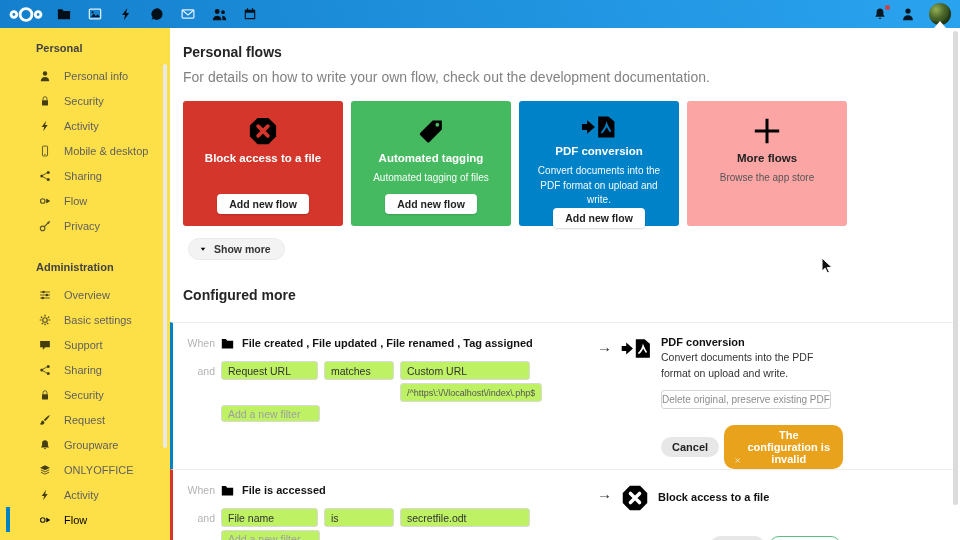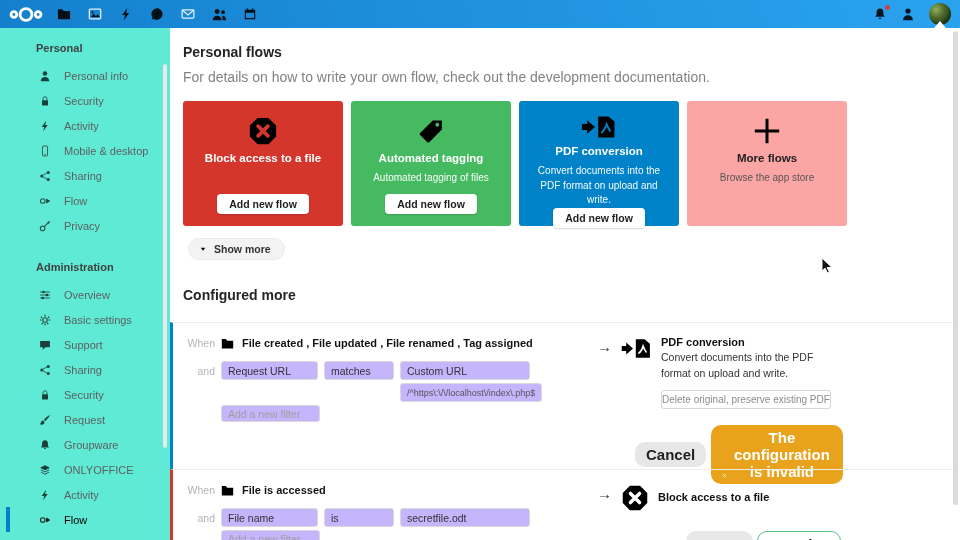--- a/index.html
+++ b/index.html
@@ -21,21 +21,21 @@
                background:#e9322d; border-radius:50%; }
   .avatar { width:22px; height:22px; border-radius:50%; cursor:pointer;
             background:radial-gradient(circle at 32% 30%, #94b055, #4a6а2a 40%, #34511f 62%, #1f3512);
             background:radial-gradient(circle at 32% 30%, #94b055, #4a662a 40%, #34511f 62%, #1f3512);
             box-shadow:inset -2px -3px 0 rgba(0,0,0,.25); }
   .avatar-caret { position:absolute; top:21px; right:14px; width:0; height:0;
                   border-left:6px solid transparent; border-right:6px solid transparent;
                   border-bottom:7px solid #fff; }
 
   
-  #sidebar { position:absolute; left:0; top:28px; width:170px; bottom:0; background:#5eead4; }
+  #sidebar { position:absolute; left:0; top:28px; width:170px; bottom:0; background:#fde047; }
   .sb-caption { font-size:11px; font-weight:bold; color:#424242; padding:14px 0 9px 36px; }
   .sb-sec2 .sb-caption { padding-top:23px; }
   .sb-item { display:flex; align-items:center; height:25px; padding-left:33px; gap:13px;
              font-size:11px; color:#5f5f5f; cursor:pointer;margin-left:6px; }
   .sb-item .sbi { width:12px; height:12px; opacity:.72; color:#222; flex-shrink:0; }
   .sb-item.active { border-left:4px solid #0082c9; padding-left:29px; color:#000; }
   .sb-item.active .sbi { opacity:.95; }
   .sb-scroll { position:absolute; left:163px; top:36px; width:4px; height:384px;
                background:#e9e9e9; border-radius:2px; cursor:pointer; }
 
@@ -71,40 +71,40 @@
   .flow-0 { border-left-color:#0082c9; height:147px; }
   .flow-1 { border-left-color:#d4362c; height:90px; }
   .rule-row { display:flex; gap:6px; align-items:center; }
   .rule-row.r1 { margin-bottom:10px; height:16px; }
   .rule-row.rmid { margin-bottom:3px; }
   .rlabel { width:34px; text-align:right; font-size:10.5px; color:#b3b3b3; flex-shrink:0; }
   .revents { font-size:11px; font-weight:bold; color:#141414; display:flex;
              align-items:center; gap:8px; }
   .revents .fold { width:13px; height:13px; color:#2e2e2e; }
   .rinput { height:19px; border:1px solid #d9d9d9; border-radius:3px; padding:0 6px;
-            font-size:10.5px; color:#333; font-family:inherit; background:#c4b5fd; }
+            font-size:10.5px; color:#333; font-family:inherit; background:#bef264; }
   .rinput::placeholder { color:#9f9f9f; }
   .w-field { width:97px; } .w-op { width:70px; } .w-val { width:130px; }
   .w-pattern { width:142px; font-size:9px; color:#555; }
   .w-add { width:99px; height:17px; }
   .row-pattern { margin-left:219px; }
   .row-add { margin-left:40px; }
 
   .flow-right { position:absolute; left:424px; top:13px; display:flex; gap:9px; }
   .op-arrow { font-size:15px; color:#333; line-height:1; margin-top:3px; }
   .op-icon { color:#0b0b0b; --bg:#fff; margin-top:1px; }
   .op-body { width:182px; }
   .op-name { font-size:11px; font-weight:bold; color:#111; }
   .op-desc { font-size:10.5px; color:#333; line-height:1.5; margin-top:2px; }
   .op-option { margin-top:8px; width:170px; height:19px; border:1px solid #d5d5d5;
                border-radius:3px; font-size:10px; color:#8c8c8c; text-align:center;
                font-family:inherit; background:#fff; display:block; }
   .op-option::placeholder { color:#8c8c8c; }
   .op-actions { display:flex; justify-content:flex-end; align-items:center; gap:5px; margin-top:16px; }
-  .btn { border:none; border-radius:10px; padding:4px 11px; font-size:15px; font-weight:bold;
+  .btn { border:none; border-radius:10px; padding:4px 11px; font-size:11px; font-weight:bold;
          font-family:inherit; cursor:pointer; display:inline-flex; align-items:flex-end; gap:5px; }
   .btn-gray { background:#e7e7e7; color:#222; }
   .btn-warn { background:#e9a21b; color:#fff; }
   .btn-active { background:#fff; border:1px solid #57bf83; color:#222; }
   .flow1-actions { position:absolute; right:113px; bottom:1px; display:flex; gap:4px; }
   .op-name-solo { margin-top:8px; }
 
   .main-scroll { position:absolute; right:2px; top:31px; width:5px; height:474px;
                  background:#dbdbdb; border-radius:3px; cursor:pointer; z-index:30; }
   #cursor { position:absolute; left:821px; top:257px; z-index:40; pointer-events:none; }

